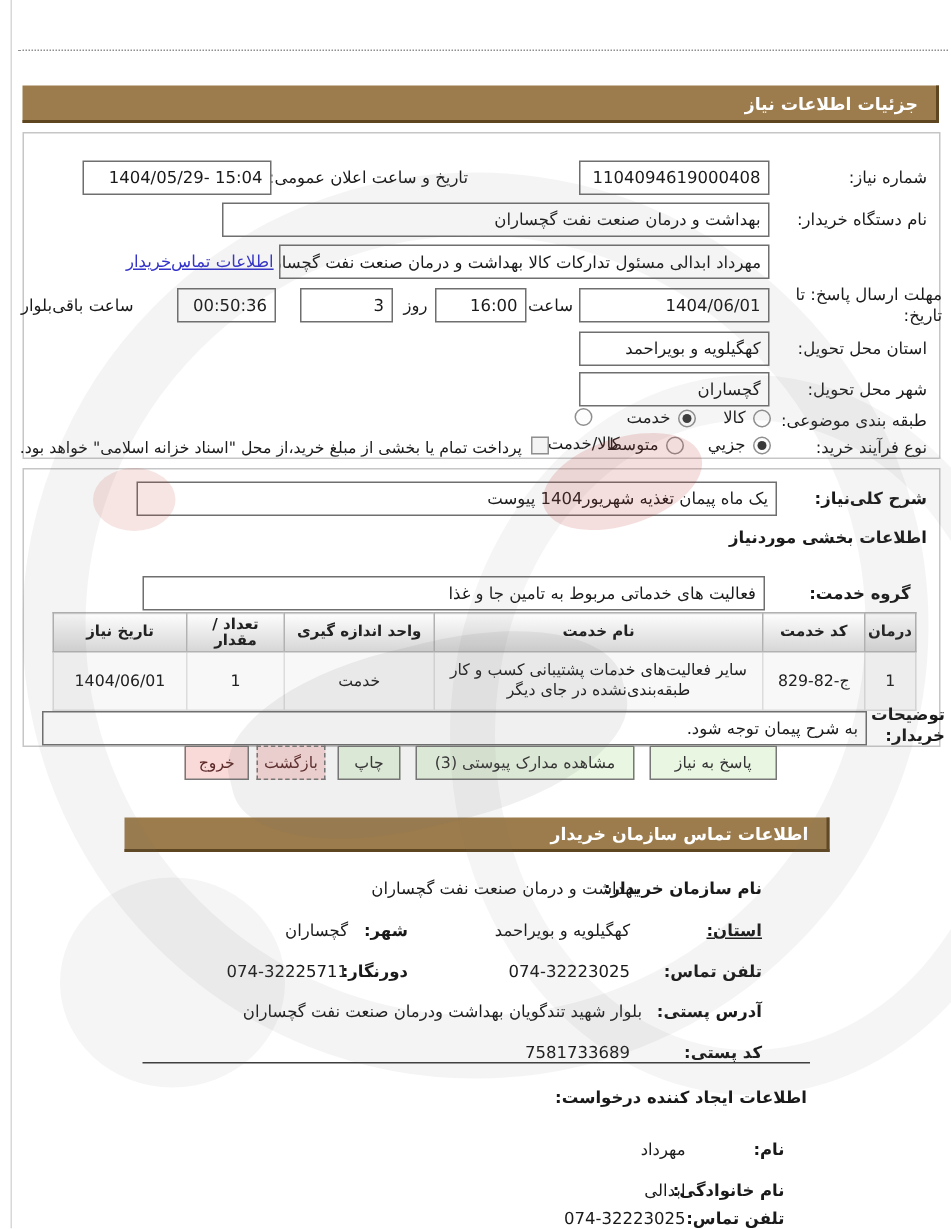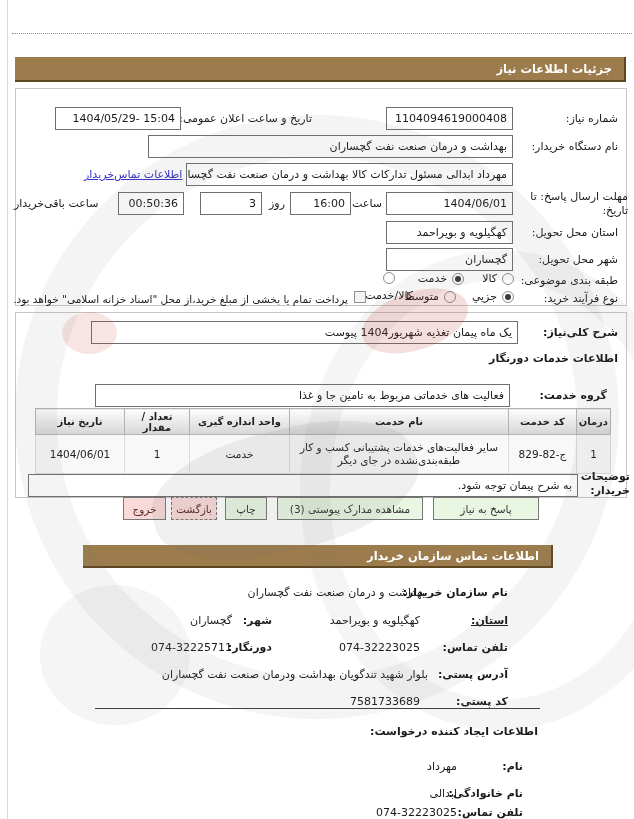--- a/index.html
+++ b/index.html
@@ -88,21 +88,21 @@
   <div class="inp" style="top:163px;left:186px;width:327px;">مهرداد ابدالی مسئول تدارکات کالا بهداشت و درمان  صنعت نفت  گچساران</div>
   <div class="link" style="top:168px;left:60px;margin-left:24px;">اطلاعات تماس‌خریدار</div>
 
   <div class="lbl" style="top:190px;right:6px;width:108px;">مهلت ارسال پاسخ: تا تاریخ:</div>
   <div class="inp ltr" style="top:192px;left:386px;width:127px;">1404/06/01</div>
   <div class="lbl nw" style="top:197px;right:252px;">ساعت</div>
   <div class="inp ltr" style="top:192px;left:290px;width:61px;">16:00</div>
   <div class="lbl nw" style="top:197px;right:349px;">روز</div>
   <div class="inp ltr" style="top:192px;left:200px;width:62px;">3</div>
   <div class="inp ltr" style="top:192px;left:118px;width:66px;">00:50:36</div>
-  <div class="lbl nw" style="top:197px;left:14px;text-align:left;">ساعت باقی‌خریدار</div>
+  <div class="lbl nw" style="top:197px;left:14px;text-align:left;">ساعت باقی‌بلوار</div>
 
   <div class="lbl nw" style="top:226px;right:16px;">استان محل تحویل:</div>
   <div class="inp" style="top:221px;left:386px;width:127px;">کهگیلویه و بویراحمد</div>
 
   <div class="lbl nw" style="top:253px;right:16px;">شهر محل تحویل:</div>
   <div class="inp" style="top:248px;left:386px;width:127px;">گچساران</div>
 
   <div class="lbl nw" style="top:274px;right:16px;">طبقه بندی موضوعی:</div>
   <div class="opt" style="top:272px;right:120px;">
     <span class="radio"></span>
@@ -127,21 +127,21 @@
     <span>متوسط</span>
   </div>
   <div class="chk" style="top:291px;right:268px;"></div>
   <div class="lbl nw" style="top:292px;right:286px;font-size:10.5px;">پرداخت تمام یا بخشی از مبلغ خرید،از محل "اسناد خزانه اسلامی" خواهد بود.</div>
 
   <div class="panel" style="top:312px;left:15px;width:610px;height:184px;"></div>
 
   <div class="lbl b nw" style="top:326px;right:16px;">شرح کلی‌نیاز:</div>
   <div class="inp" style="top:321px;left:91px;width:427px;">یک ماه پیمان تغذیه شهریور1404 پیوست</div>
 
-  <div class="lbl b nw" style="top:352px;right:16px;">اطلاعات خدمات دورنگار</div>
+  <div class="lbl b nw" style="top:352px;right:16px;">اطلاعات بخشی موردنیاز</div>
 
   <div class="lbl b nw" style="top:389px;right:27px;">گروه خدمت:</div>
   <div class="inp" style="top:384px;left:95px;width:415px;">فعالیت های خدماتی مربوط به  تامین جا و غذا</div>
 
   <table class="tbl">
     <colgroup>
       <col style="width:34px">
         <col style="width:68px">
         <col style="width:219px">
       <col style="width:100px">
@@ -166,21 +166,21 @@
         <td>خدمت</td>
         <td>1</td>
         <td class="ltr">1404/06/01</td>
       </tr>
     </tbody>
   </table>
 
   <div class="lbl b" style="top:470px;right:4px;width:58px;">توضیحات خریدار:</div>
   <div class="inp" style="top:474px;left:28px;width:550px;">به شرح پیمان توجه شود.</div>
 
-  <button class="btn green" style="left:433px;width:106px;">پاسخ به نیاز</button>
+  <button class="btn green" style="left:433px;width:85px;">پاسخ به نیاز</button>
   <button class="btn green" style="left:277px;width:146px;">مشاهده مدارک پیوستی (3)</button>
   <button class="btn green" style="left:225px;width:42px;">چاپ</button>
   <button class="btn pink dashed" style="left:171px;width:46px;text-align:right;">بازگشت</button>
   <button class="btn pink" style="left:123px;width:43px;">خروج</button>
 
   <div class="bar" style="top:545px;left:83px;width:470px;height:23px;">
     <span>اطلاعات تماس سازمان خریدار</span>
   </div>
 
   <div class="lbl b nw" style="top:586px;right:126px;">نام سازمان خریدار:</div>

